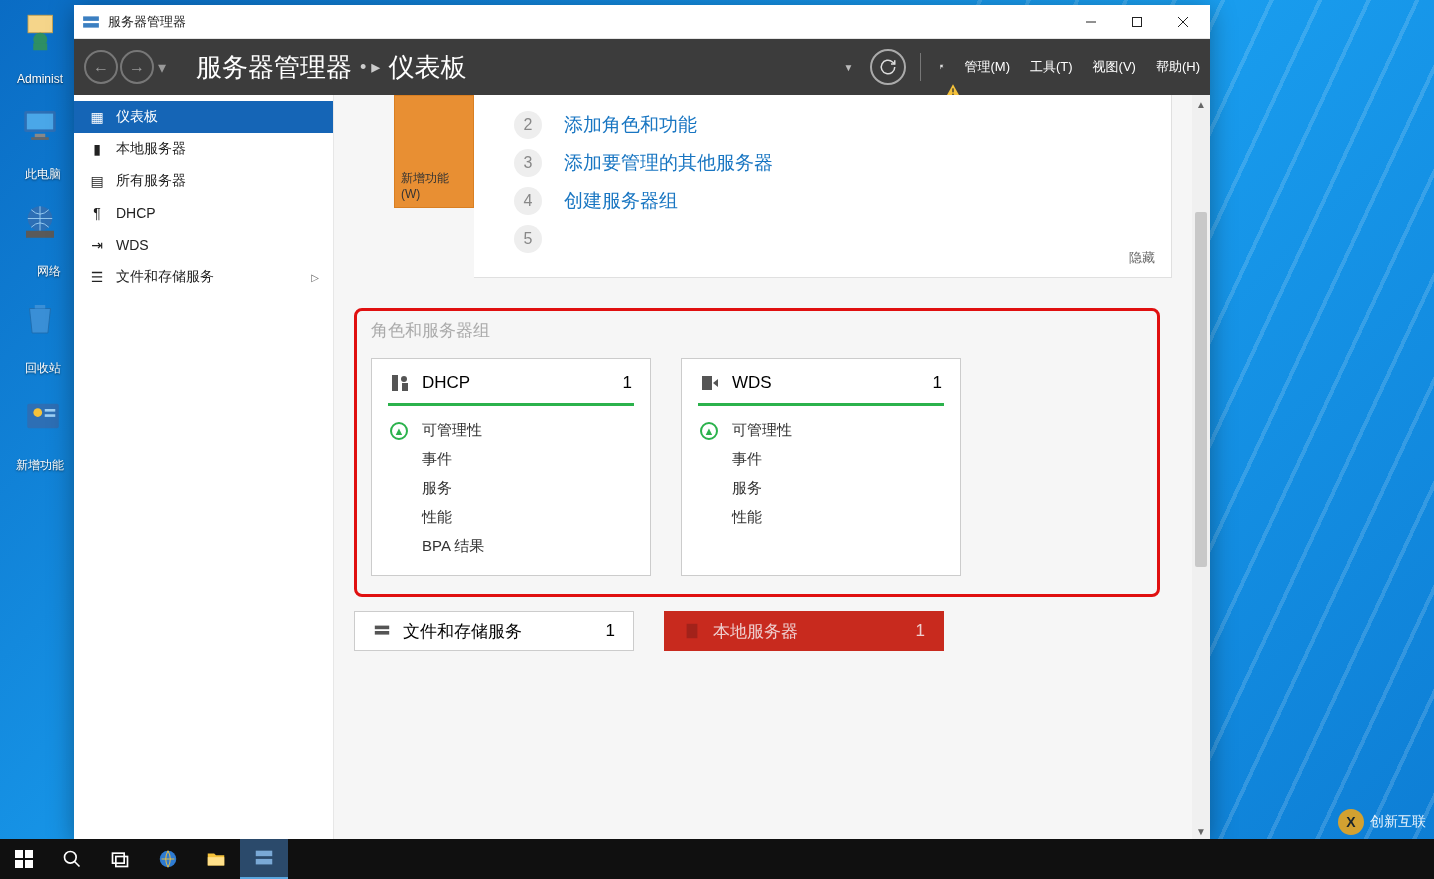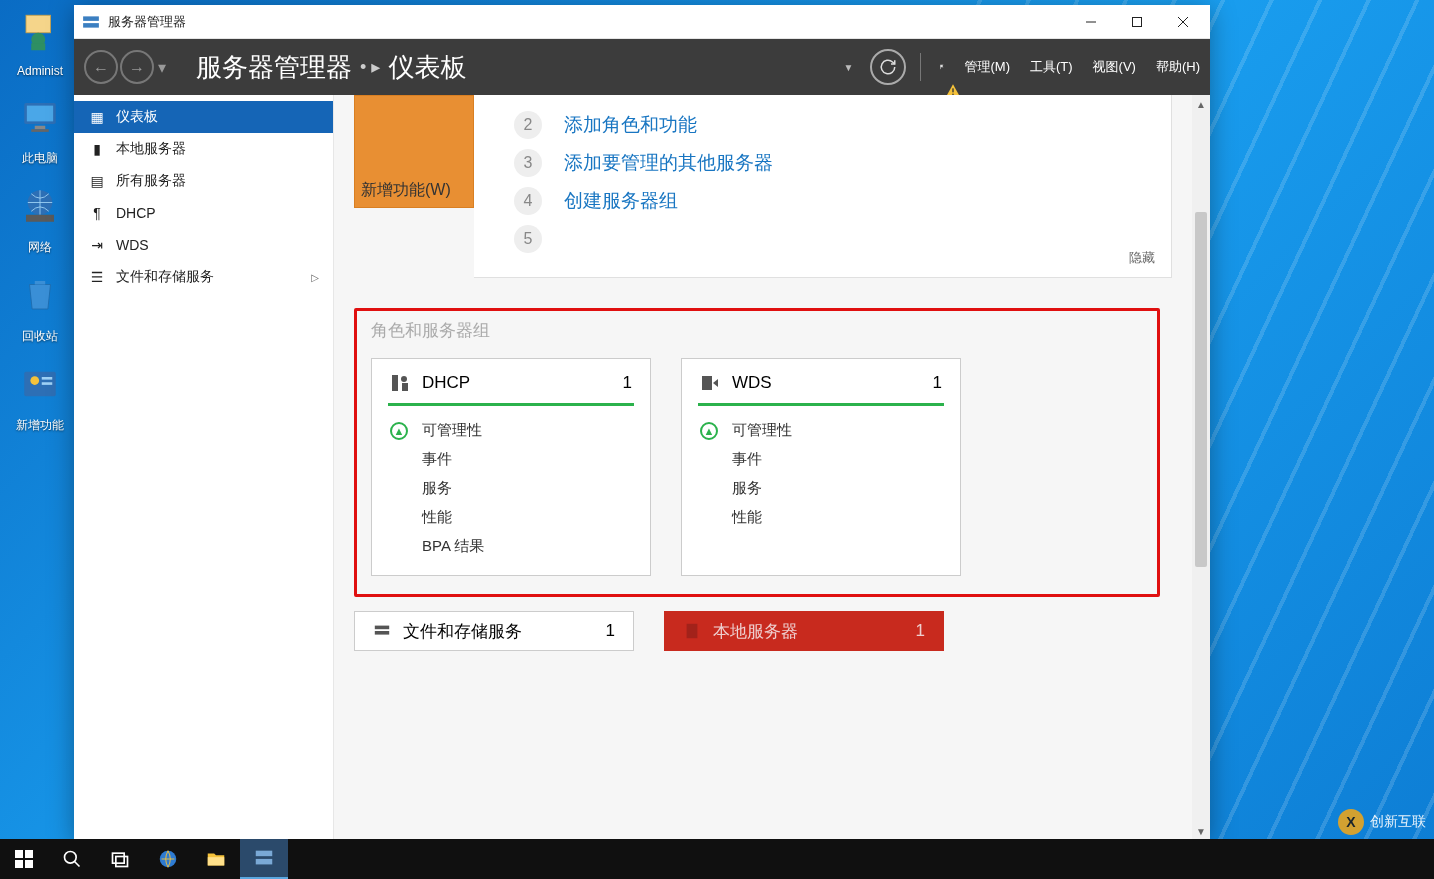--- a/index.html
+++ b/index.html
@@ -4,21 +4,21 @@
 <style>
 * { margin:0; padding:0; box-sizing:border-box; font-family:"Microsoft YaHei","Segoe UI",sans-serif; }
 body { width:1434px; height:879px; background:linear-gradient(135deg,#0a6cc4 0%,#1a9ff0 50%,#0d7dd4 100%); overflow:hidden; position:relative; }
 
 
 body::before { content:""; position:absolute; right:0; top:0; width:500px; height:100%; background:
   repeating-linear-gradient(115deg,transparent 0 40px,rgba(255,255,255,.15) 40px 44px);
   pointer-events:none; }
 
 .desktop-icons{position:absolute;left:0;top:0;width:80px;padding-top:10px;display:flex;flex-direction:column;align-items:center;gap:18px;}
-.di{display:flex;flex-direction:column;align-items:center;color:#fff;font-size:12px;gap:12px;cursor:pointer;}
+.di{display:flex;flex-direction:column;align-items:flex-end;color:#fff;font-size:12px;gap:20px;cursor:pointer;}
 .di svg{width:42px;height:42px;}
 .di span{text-shadow:0 1px 2px rgba(0,0,0,.6);}
 
 .window{position:absolute;left:74px;top:5px;width:1136px;height:835px;background:#0ea5e9;box-shadow:0 4px 24px rgba(0,0,0,.35);display:flex;flex-direction:column;}
 .titlebar{height:34px;background:#fff;display:flex;align-items:center;padding:0 4px 0 8px;border-bottom:1px solid #e5e5e5;}
 .titlebar .ti{width:18px;height:18px;margin-right:8px;}
 .titlebar .tt{font-size:13px;color:#222;}
 .titlebar .sp{flex:1;}
 .titlebar .wbtn{width:46px;height:32px;display:flex;align-items:center;justify-content:center;color:#222;cursor:pointer;}
 
@@ -40,30 +40,30 @@
 .sit{height:32px;display:flex;align-items:center;padding:0 14px;gap:10px;font-size:14px;color:#222;cursor:pointer;}
 .sit.sel{background:#1565b6;color:#fff;}
 .sit .ico{width:18px;display:flex;justify-content:center;color:inherit;}
 .sit .ar{margin-left:auto;font-size:10px;color:#666;}
 
 .main{flex:1;background:#f6f6f6;position:relative;overflow:hidden;display:flex;}
 .mainscroll{flex:1;overflow:hidden;padding:0 20px 0 0;}
 
 .welcome{display:flex;margin:0 0 0 20px;}
 .wleft{width:120px;}
-.wbox{height:113px;background:#e88f33;border:1px solid #d97f22;display:flex;align-items:flex-end;padding:6px;font-size:16px;color:#333;cursor:pointer;}
+.wbox{height:113px;background:#e88f33;border:1px solid #d97f22;display:flex;align-items:flex-end;padding:6px;font-size:12px;color:#333;cursor:pointer;margin-left:40px;}
 .wbox.wb2{height:105px;}
 .wsteps{flex:1;background:#fff;border:1px solid #e0e0e0;border-left:none;border-top:none;padding:6px 20px 14px 40px;position:relative;}
 .step{display:flex;align-items:center;gap:22px;margin:10px 0;font-size:19px;}
 .step .num{width:28px;height:28px;border-radius:50%;background:#eee;color:#888;display:flex;align-items:center;justify-content:center;font-size:16px;}
 .step .txt{color:#1976c2;cursor:pointer;}
 .step .txt.gray{color:#888;}
 .hide{position:absolute;right:16px;bottom:10px;font-size:13px;color:#666;cursor:pointer;}
 
-.redbox{border:3px solid #e01010;margin:30px 12px 0 20px;padding:8px 14px 18px;border-radius:2px;}
+.redbox{border:3px solid #e01010;margin:30px 12px 0 20px;padding:8px 14px 18px;border-radius:8px;}
 .redbox h3{font-size:17px;color:#aaa;font-weight:500;}
 .redbox .sub{font-size:13px;color:#888;margin-top:2px;}
 .tiles{display:flex;gap:30px;margin-top:16px;}
 .tile{width:280px;border:1px solid #ccc;background:#fff;padding:14px 18px;}
 .th{display:flex;align-items:center;gap:12px;}
 .th .ico{width:20px;height:20px;}
 .th .nm{font-size:17px;font-weight:500;}
 .th .ct{margin-left:auto;font-size:17px;}
 .gbar{height:3px;background:#2bb24c;margin:10px -2px 10px;}
 .row{display:flex;align-items:center;gap:14px;font-size:15px;color:#333;padding:5px 0;}

